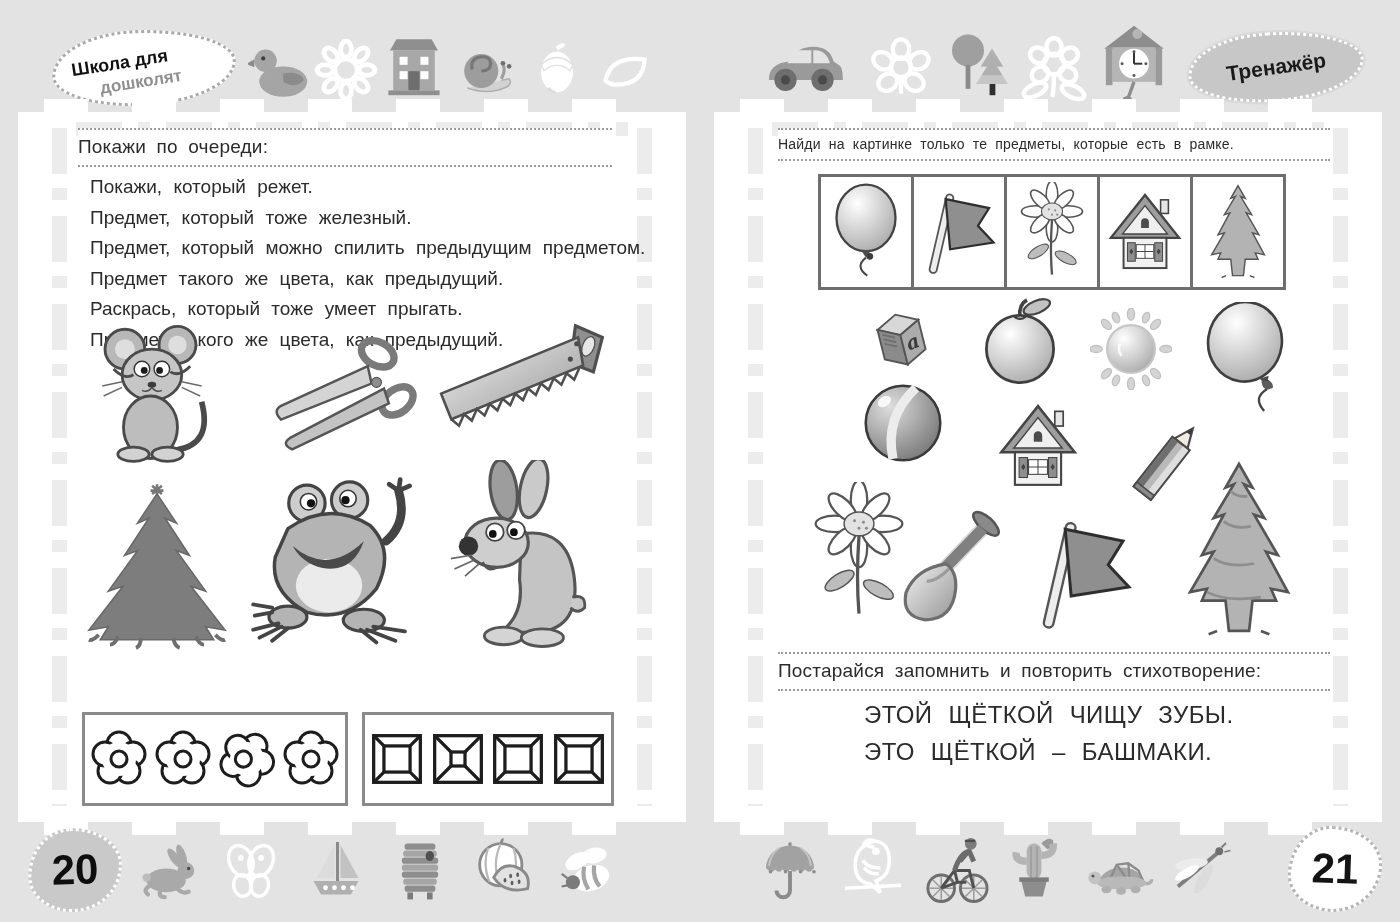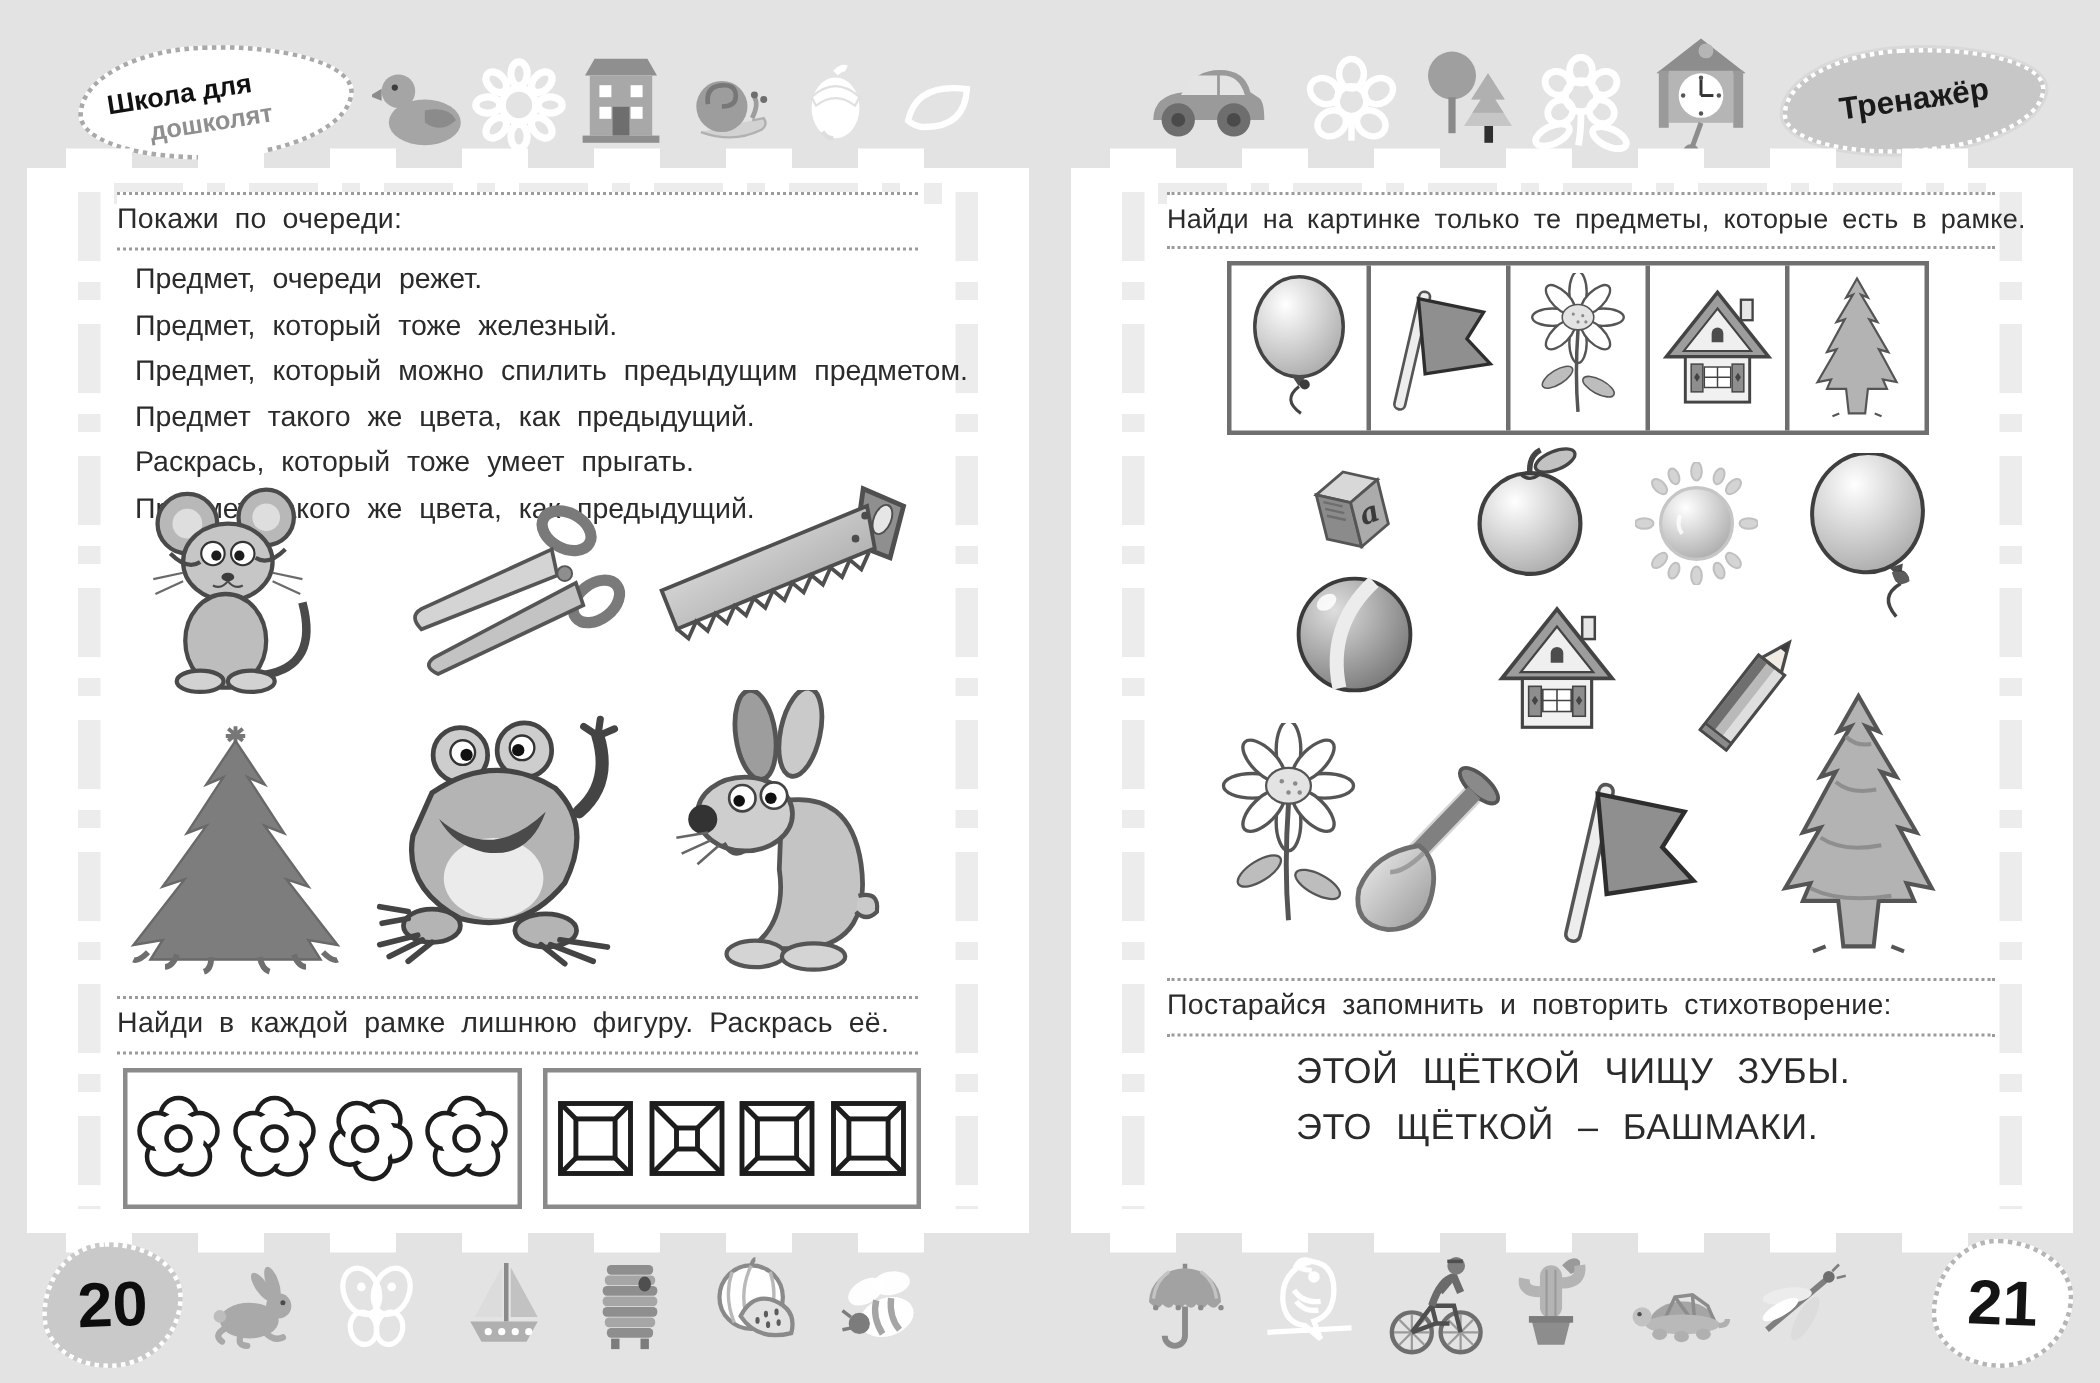--- a/index.html
+++ b/index.html
@@ -220,21 +220,21 @@
 <div class="page page-left">
   <div class="tabs tabs-top"></div>
   <div class="tabs tabs-bottom"></div>
   <div class="dash-v left"></div>
   <div class="dash-v right"></div>
   <div class="dash-h"></div>
 
   <div class="task-title" style="left:60px;top:16px;width:534px">Покажи  по  очереди:</div>
 
   <div class="task-lines" style="left:72px;top:60px">
-    <div>Предмет,  очереди  режет.</div>
+    <div>Покажи,  который  режет.</div>
     <div>Предмет,  который  тоже  железный.</div>
     <div>Предмет,  который  можно  спилить  предыдущим  предметом.</div>
     <div>Предмет  такого  же  цвета,  как  предыдущий.</div>
     <div>Раскрась,  который  тоже  умеет  прыгать.</div>
     <div>Предмет  такого  же  цвета,  как  предыдущий.</div>
   </div>
 
   <div class="pic" style="left:70px;top:212px;width:142px;height:144px">
     <svg viewBox="0 0 100 100">
         <g stroke="#4a4a4a" stroke-width="2">
@@ -323,21 +323,20 @@
         <g stroke="#666" stroke-width="1">
           <path d="M20 54 l-12 2 M21 57 l-11 5 M24 59 l-8 7"></path>
         </g>
         <path d="M26 58 q3 6 8 3" stroke="#555" fill="none" stroke-width="1.6"></path>
         <path d="M77 78 q8 -2 7 6 q-4 4 -8 0" fill="#cacaca" stroke="#555" stroke-width="1.6"></path>
         <ellipse cx="38" cy="100" rx="11" ry="5" fill="#d4d4d4" stroke="#555" stroke-width="1.6"></ellipse>
         <ellipse cx="60" cy="101" rx="12" ry="5" fill="#d4d4d4" stroke="#555" stroke-width="1.6"></ellipse>
       </svg>
   </div>
 
-  <div class="task-title" style="left:60px;top:552px;width:534px">Найди  в  каждой  рамке  лишнюю  фигуру.  Раскрась  её.</div>
 
   <div class="shape-frame" style="left:64px;top:600px;width:266px">
     <svg viewBox="0 0 60 60" width="60" height="60">
         <g fill="#fff" stroke="#1d1d1d" stroke-width="3">
           <circle cx="30" cy="15" r="12"></circle>
           <circle cx="44" cy="25" r="12"></circle>
           <circle cx="39" cy="42" r="12"></circle>
           <circle cx="21" cy="42" r="12"></circle>
           <circle cx="16" cy="25" r="12"></circle>
         </g>
@@ -413,21 +412,21 @@
   </div>
 </div>
 
 <div class="page page-right">
   <div class="tabs tabs-top"></div>
   <div class="tabs tabs-bottom"></div>
   <div class="dash-v left"></div>
   <div class="dash-v right"></div>
   <div class="dash-h"></div>
 
-  <div class="task-title" style="left:64px;top:16px;width:552px;font-size:18px;word-spacing:4px">Найди  на  картинке  только  те  предметы,  которые  есть  в  рамке.</div>
+  <div class="task-title" style="left:64px;top:16px;width:552px;font-size:14px;word-spacing:4px">Найди  на  картинке  только  те  предметы,  которые  есть  в  рамке.</div>
 
   <div class="sample-frame">
     <div class="sample-cell">
       <svg viewBox="0 0 60 78">
           <ellipse cx="30" cy="28" rx="23" ry="26" fill="url(#shine)" stroke="#444" stroke-width="1.8"></ellipse>
           <path d="M26 53 l4 6 4 -6 z" fill="#4c4c4c"></path>
           <path d="M30 59 q-9 7 1 14" stroke="#444" stroke-width="1.6" fill="none"></path>
           <circle cx="33" cy="58" r="2.6" fill="#3d3d3d"></circle>
         </svg>
     </div>

